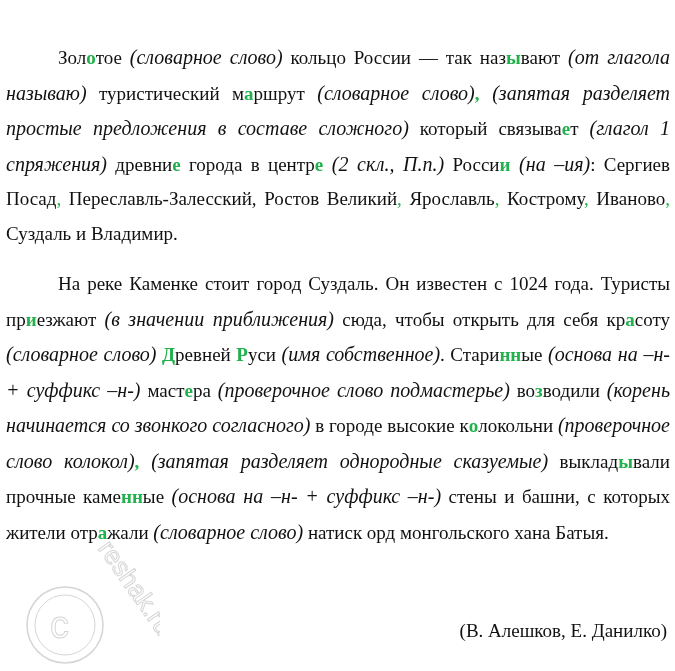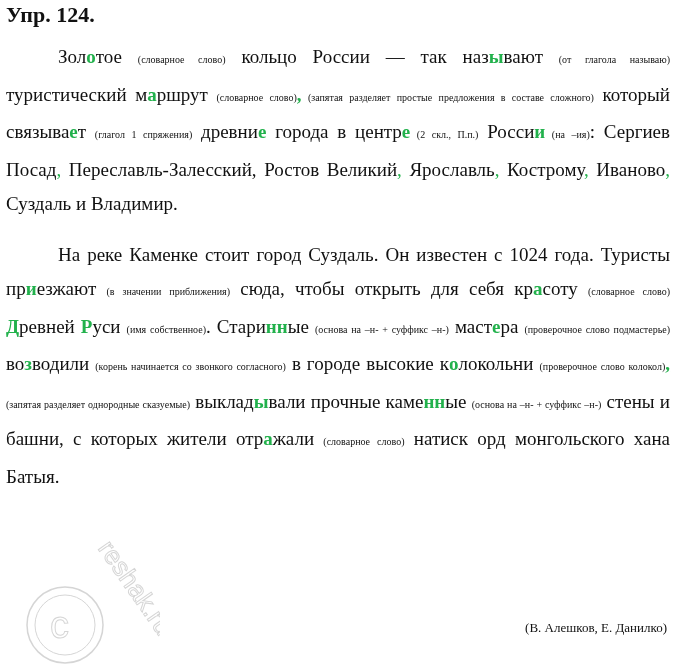--- a/index.html
+++ b/index.html
@@ -4,32 +4,31 @@
   <style>
     html, body { margin:0; padding:0; background:#ffffff; }
     body { width:675px; height:671px; position:relative; overflow:hidden;
            font-family:"Liberation Serif", serif; color:#111; }
     .hdr { position:absolute; top:2px; left:6px; right:6px; height:30px; }
     .ex { position:absolute; left:0; top:0; font-weight:bold; font-size:22px; }
     .cr { position:absolute; right:0; top:0; font-size:22px; }
     .doc { position:absolute; left:6px; top:40px; width:664px; font-size:19px; line-height:34.5px; text-align:justify; }
     .doc p { margin:0; text-indent:52px; }
     .p2 { margin-top:16px !important; }
-    .it { font-size:10px; }
+    .it { font-style:italic; font-size:20px; }
     .g { color:#22b14c; font-weight:bold; }
     .gc { color:#22b14c; }
     .u { text-decoration:underline; }
-    .sig { position:absolute; right:8px; top:620px; font-size:13px; }
+    .sig { position:absolute; right:8px; top:620px; font-size:19px; }
     .wm { position:absolute; left:20px; top:540px; width:140px; height:130px; opacity:0.35; pointer-events:none; }
   </style>
 </head>
 <body>
 
 <div class="hdr">
-  <span class="ex">Упр. 124.</span>
 </div>
 
 <div class="doc">
   <p><span>Зол</span><span class="g">о</span><span>тое </span><span class="it">(словарное слово)</span><span> кольцо России — так наз</span><span class="g">ы</span><span>вают </span><span class="it">(от глагола называю)</span><span> туристический м</span><span class="g">а</span><span>ршрут </span><span class="it">(словарное слово)</span><span class="g u">,</span><span class="it"> (запятая разделяет простые предложения в составе сложного)</span><span> который связыва</span><span class="g">е</span><span>т </span><span class="it">(глагол 1 спряжения)</span><span> древни</span><span class="g">е</span><span> города в центр</span><span class="g">е</span><span class="it"> (2 скл., П.п.)</span><span> Росси</span><span class="g">и</span><span class="it"> (на –ия)</span><span>: Сергиев Посад</span><span class="gc">,</span><span> Переславль-Залесский, Ростов Великий</span><span class="gc">,</span><span> Ярославль</span><span class="gc">,</span><span> Кострому</span><span class="gc">,</span><span> Иваново</span><span class="gc">,</span><span> Суздаль и Владимир.</span></p>
   <p class="p2"><span>На реке Каменке стоит город Суздаль. Он известен с 1024 года. Туристы пр</span><span class="g">и</span><span>езжают </span><span class="it">(в значении приближения)</span><span> сюда, чтобы открыть для себя кр</span><span class="g">а</span><span>соту </span><span class="it">(словарное слово)</span> <span class="g">Д</span><span>ревней </span><span class="g">Р</span><span>уси </span><span class="it">(имя собственное)</span><span>. Стари</span><span class="g">нн</span><span>ые </span><span class="it">(основа на –н- + суффикс –н-)</span><span> маст</span><span class="g">е</span><span>ра </span><span class="it">(проверочное слово подмастерье)</span><span> во</span><span class="g">з</span><span>водили </span><span class="it">(корень начинается со звонкого согласного)</span><span> в городе высокие к</span><span class="g">о</span><span>локольни </span><span class="it">(проверочное слово колокол)</span><span class="g u">,</span><span class="it"> (запятая разделяет однородные сказуемые)</span><span> выклад</span><span class="g">ы</span><span>вали прочные каме</span><span class="g">нн</span><span>ые </span><span class="it">(основа на –н- + суффикс –н-)</span><span> стены и башни, с которых жители отр</span><span class="g">а</span><span>жали </span><span class="it">(словарное слово)</span><span> натиск орд монгольского хана Батыя.</span></p>
 </div>
 
 <div class="sig">(В. Алешков, Е. Данилко)</div>
 
 <svg class="wm" viewBox="0 0 140 130">

